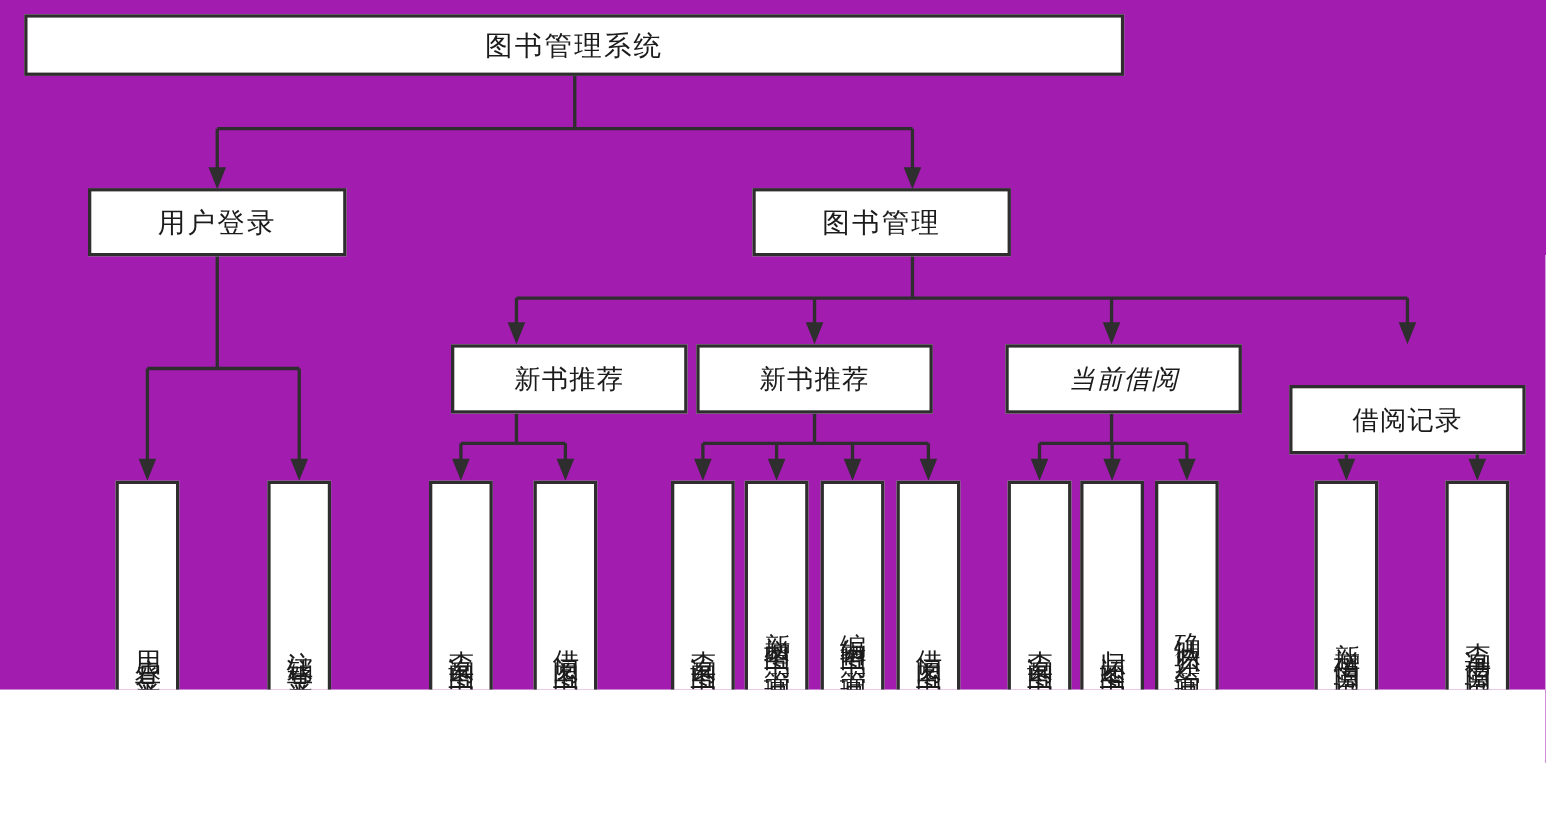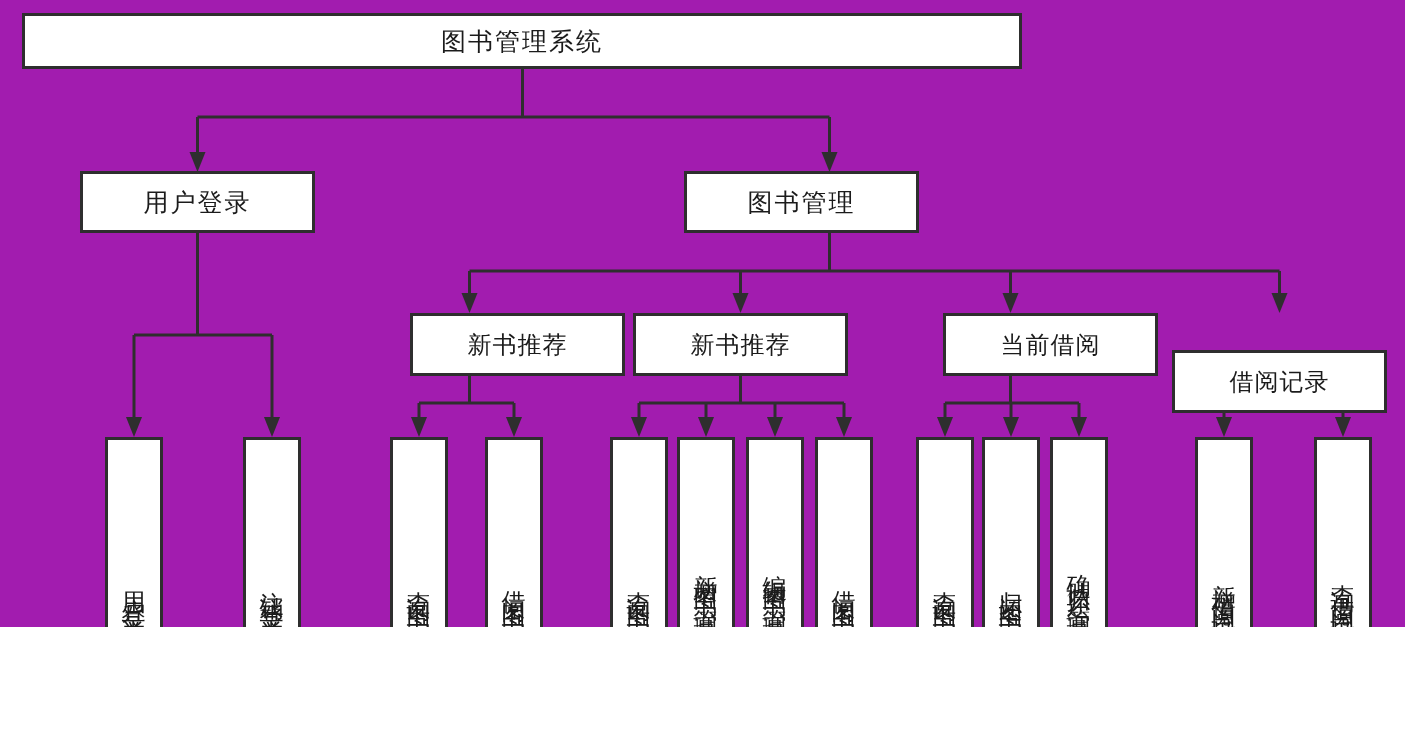--- a/index.html
+++ b/index.html
@@ -37,21 +37,21 @@
     line-height: 1.3;
     white-space: nowrap;
   }
   
   .n-root { left: 22px;  top: 13px;  width: 1000px; height: 56px; }
   .n-l2a  { left: 80px;  top: 171px; width: 235px;  height: 62px; }
   .n-l2b  { left: 684px; top: 171px; width: 235px;  height: 62px; }
   .n-l3   { top: 313px; width: 215px; height: 63px; }
   .n-l3a  { left: 362px; margin-left: 48px; }
   .n-l3b  { left: 633px; }
-  .n-l3c  { left: 943px; }
+  .n-l3c  { left: 914px; font-style: italic; }
   .n-l3d  { left: 1172px; margin-top: 37px; }
   .leaf   { top: 437px; width: 58px; height: 298px; }
   .lf1a { left: 105px; }  .lf1b { left: 243px; }
   .lf2a { left: 390px; }  .lf2b { left: 485px; }
   .lf3a { left: 610px; }  .lf3b { left: 677px; }  .lf3c { left: 746px; }  .lf3d { left: 815px; }
   .lf4a { left: 916px; }  .lf4b { left: 982px; }  .lf4c { left: 1050px; }
   .lf5a { left: 1195px; } .lf5b { left: 1314px; }
   .watermark {
     position: absolute;
     right: 8px;

